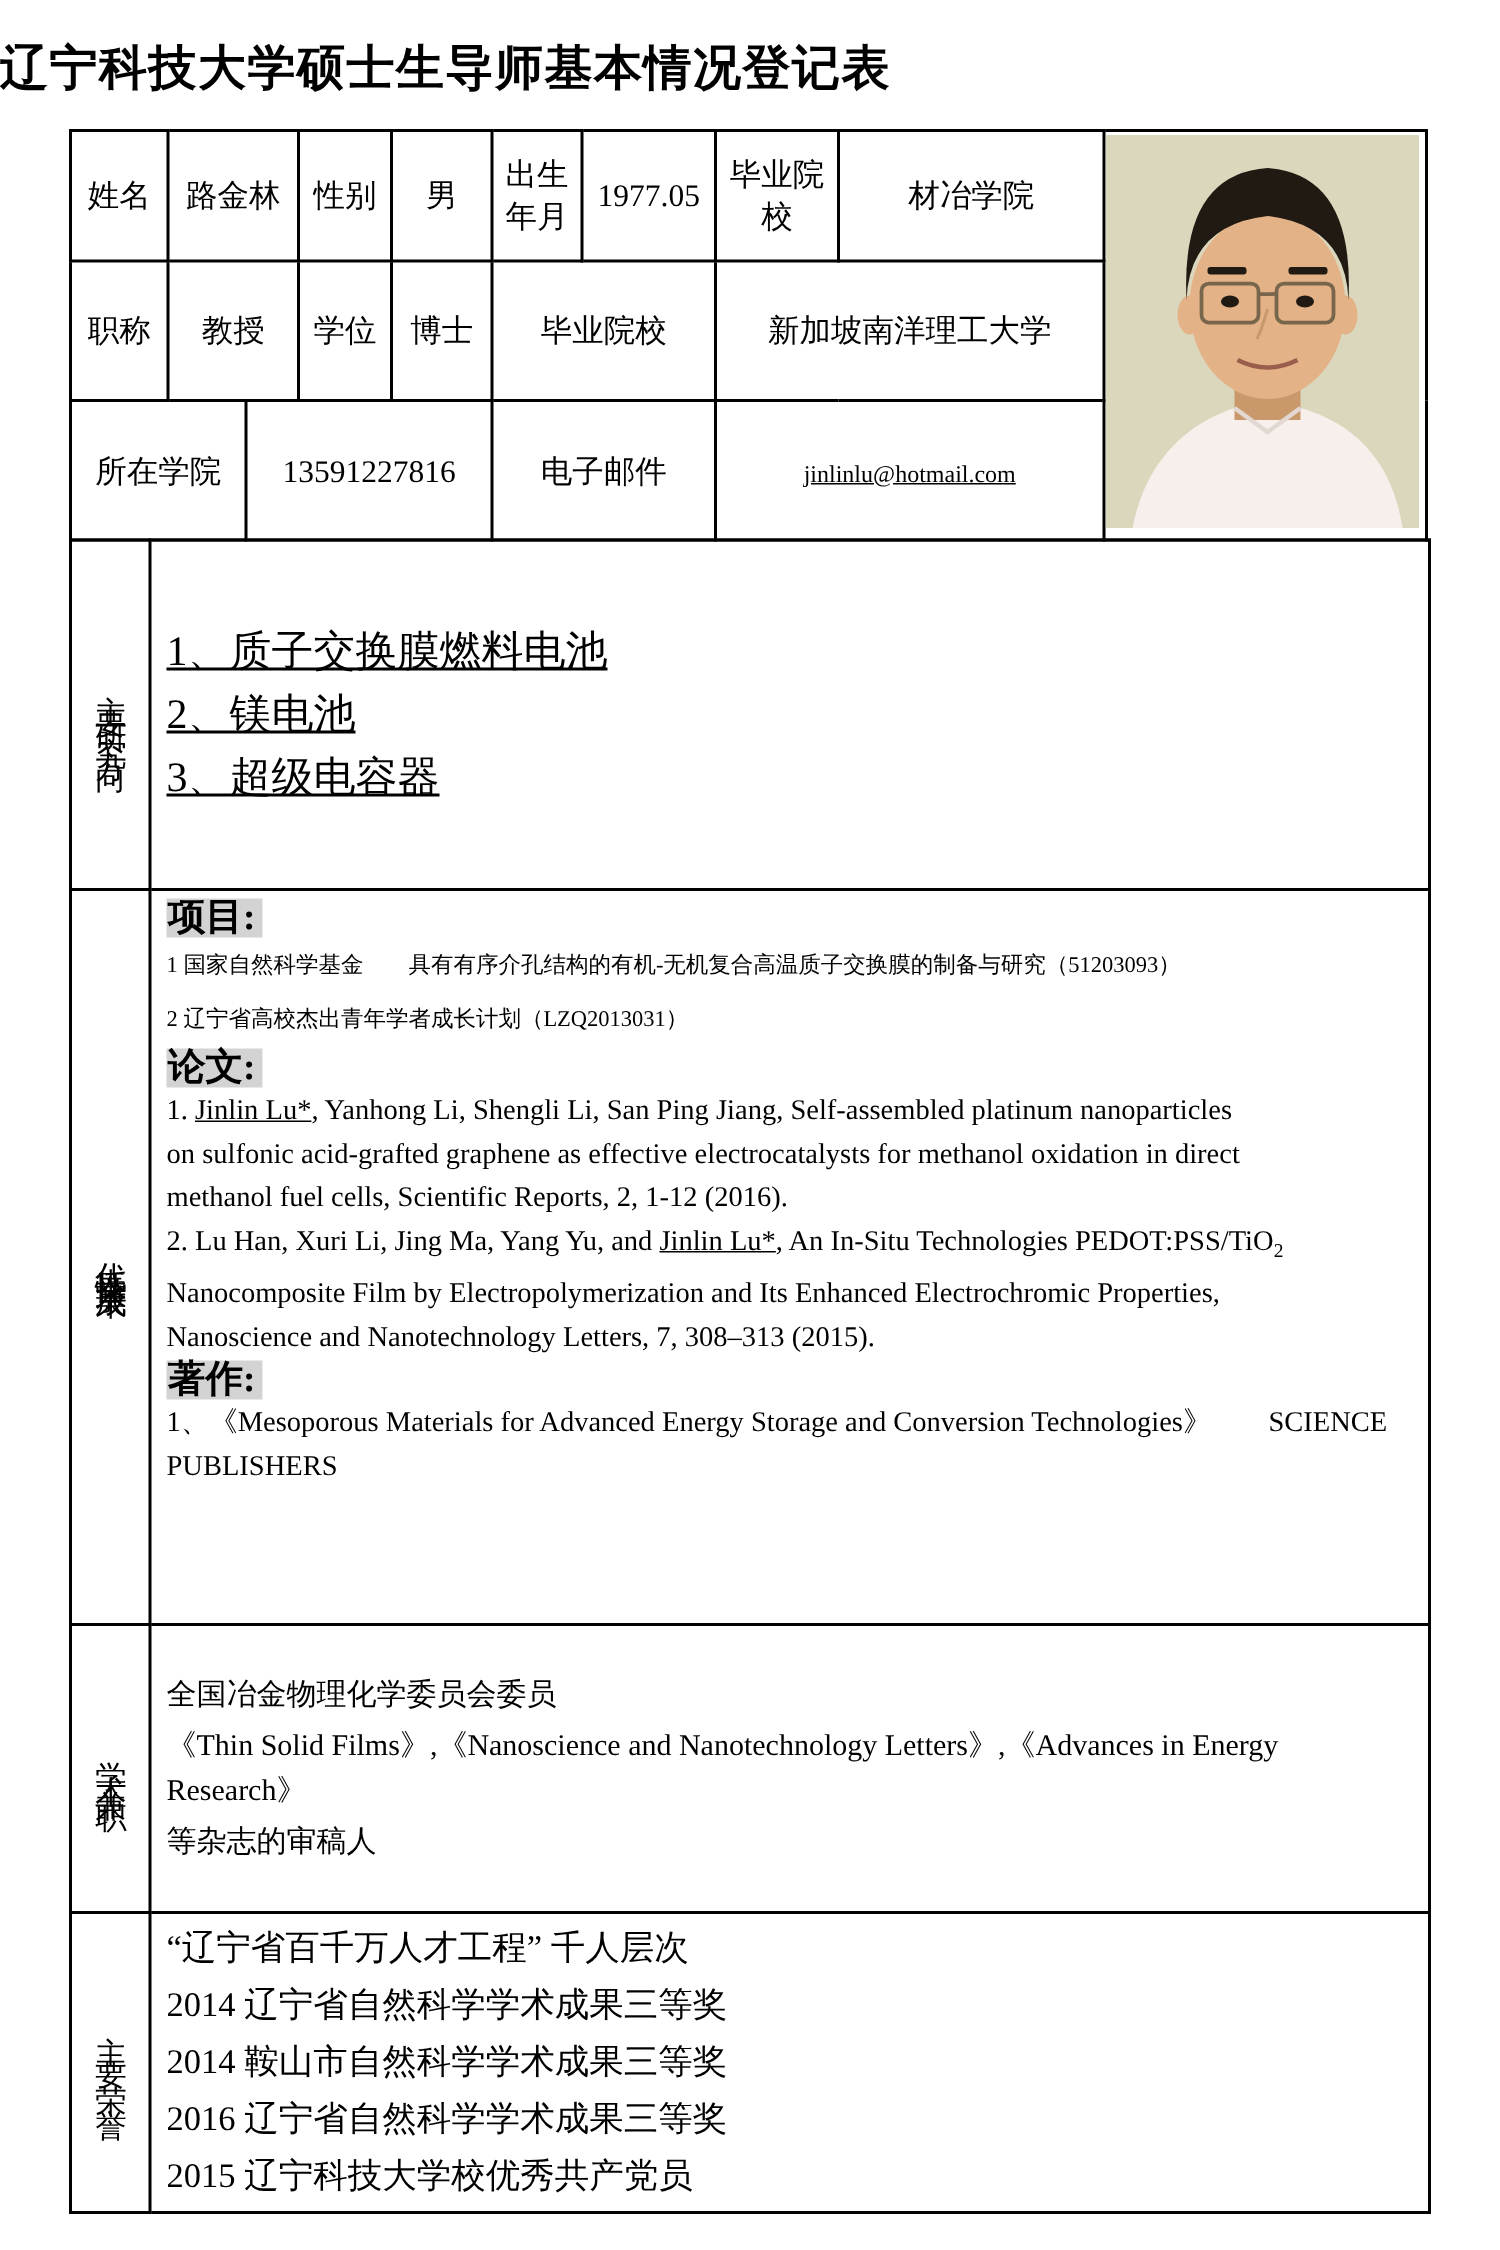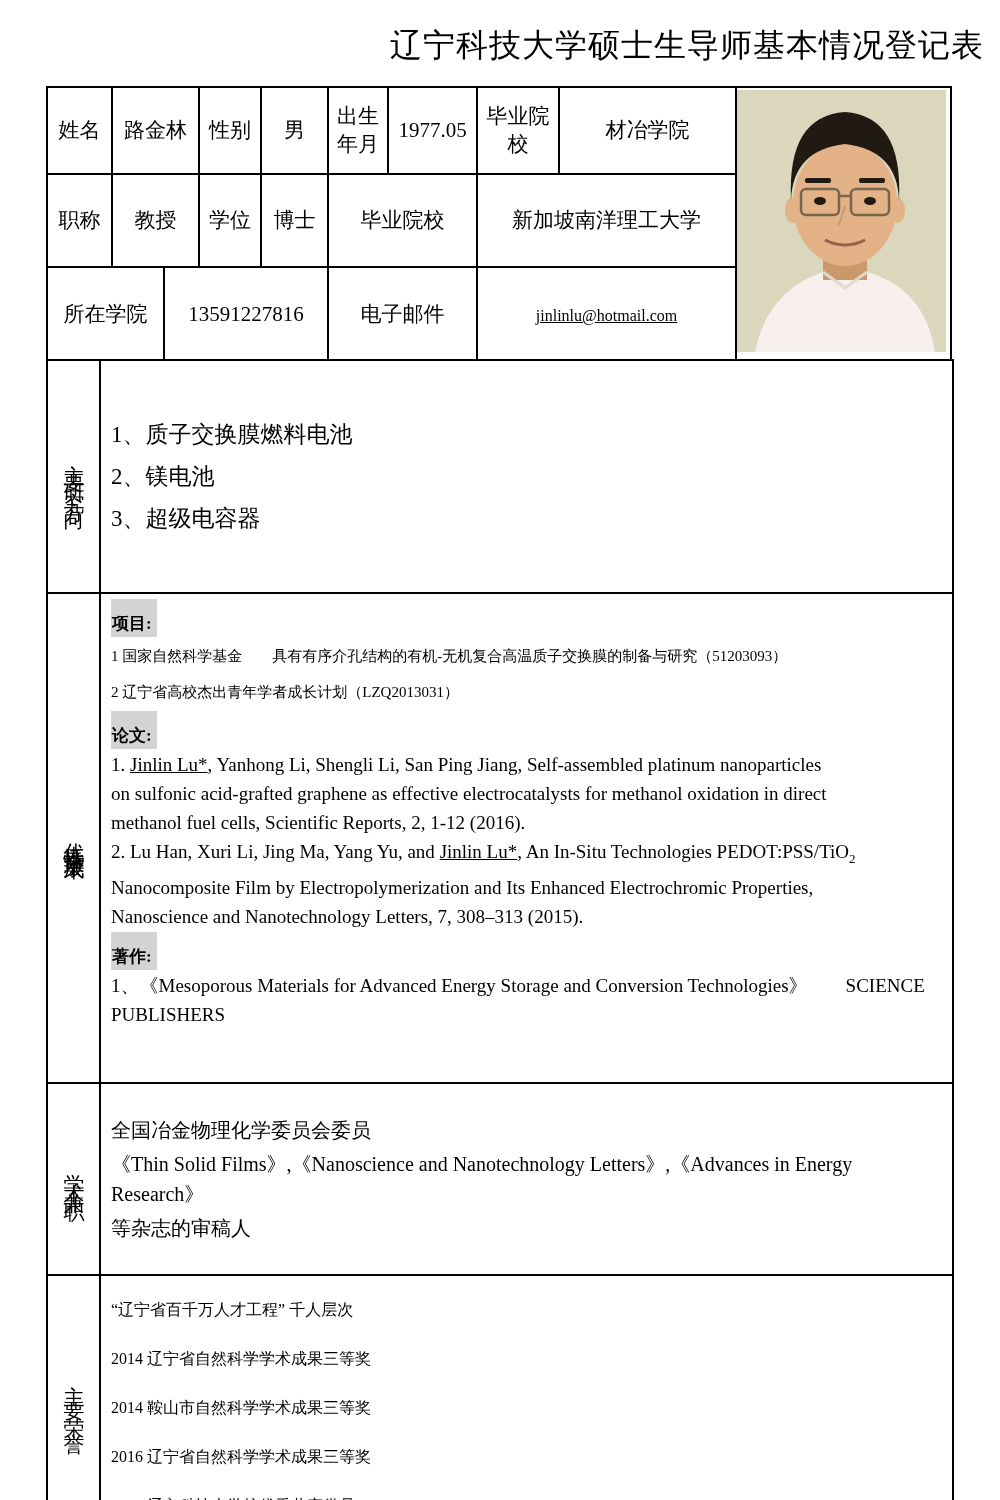--- a/index.html
+++ b/index.html
@@ -2,22 +2,22 @@
 <html><head>
 <meta charset="utf-8">
 <style>
   html,body{margin:0;padding:0;}
   body{
     width:1000px;height:1500px;background:#ffffff;color:#000;
     font-family:"Liberation Serif","DejaVu Serif",serif;
     position:relative;overflow:hidden;
   }
   .title{
-    text-align:right;font-size:32px;font-weight:normal;
-    margin:24px 16px 18px 0;letter-spacing:1px;
+    text-align:left;font-size:32px;font-weight:bold;
+    margin:24px 0 18px 0;letter-spacing:1px;
   }
   .doc{margin-left:46px;width:842px;}
   table{border-collapse:collapse;table-layout:fixed;width:906px;}
   td{border:2px solid #000;overflow:hidden;}
   
   .t-top td{text-align:center;font-size:21px;padding:1px 2px;line-height:1.35;}
   .t-top .photo-cell{padding:0;background:#fff;}
   
   .t-bot{margin-top:-2px;}
   .t-bot td.lbl{text-align:center;padding:0;}
@@ -25,31 +25,31 @@
     display:inline-block;
     writing-mode:vertical-lr;text-orientation:upright;
     font-size:21px;line-height:1;
   }
   .ls9{letter-spacing:9px;}
   .ls2{letter-spacing:3px;}
   .ls8{letter-spacing:10px;}
   .ls15{letter-spacing:16px;}
   td.content{padding:4px 8px 4px 10px;vertical-align:middle;}
   td.content.top{vertical-align:top;}
-  .research-line{font-size:23px;line-height:42px;}
+  .research-line{font-size:28px;line-height:42px;text-decoration:underline;}
   .hl{
     display:inline-block;background:#d3d3d3;font-weight:bold;
-    font-size:17px;line-height:26px;padding:12px 5px 0 1px;margin:1px 0;
+    font-size:25px;line-height:26px;padding:0 5px 0 1px;margin:1px 0;
   }
   .cn-line{font-size:15px;line-height:36px;}
   .en-line{font-size:19px;line-height:29px;}
   .u{text-decoration:underline;}
   .email{font-size:16px;text-decoration:underline;}
   .pos-line{font-size:20px;line-height:30px;margin:4px 0;}
-  .honor-line{font-size:16px;line-height:38px;margin-top:11px;}
+  .honor-line{font-size:23px;line-height:38px;}
   sub{font-size:13px;}
 </style>
 </head>
 <body>
 
 <div class="title">辽宁科技大学硕士生导师基本情况登记表</div>
 
 <div class="doc">
 
   <table class="t-top">

